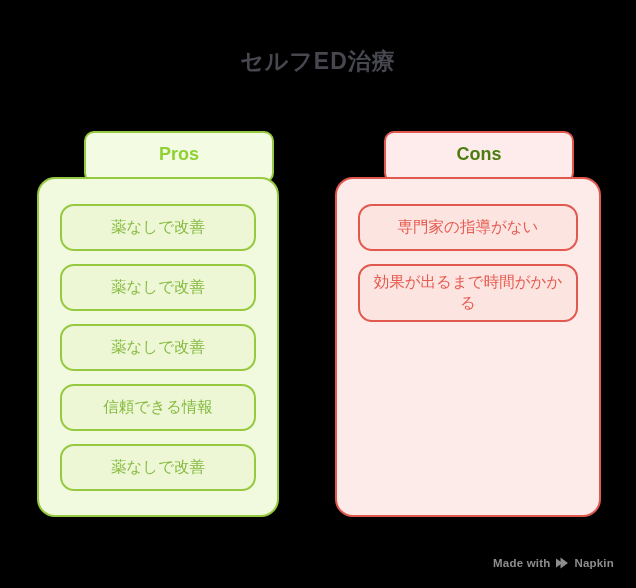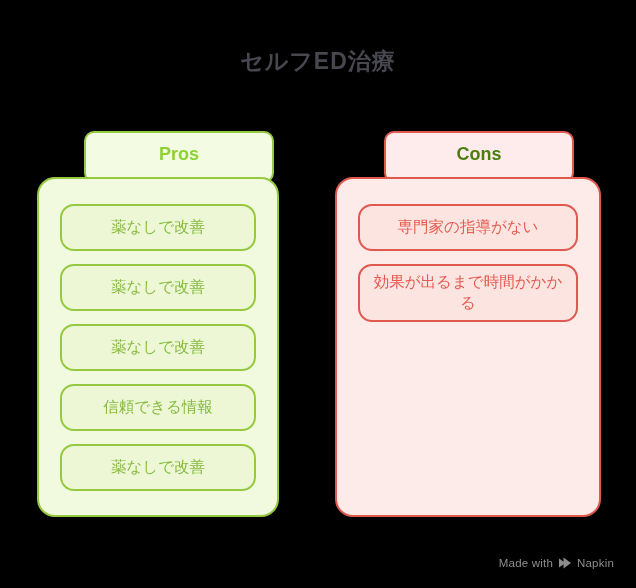--- a/index.html
+++ b/index.html
@@ -80,21 +80,21 @@
 
   .watermark {
     position: absolute;
     right: 22px;
     bottom: 18px;
     display: flex;
     align-items: center;
     gap: 5px;
     color: #8d8d8d;
     font-size: 11.5px;
-    font-weight: 400;
+    font-weight: 700;
     letter-spacing: 0.2px;
   }
   .watermark svg { display: block; }
 </style>
 </head>
 <body>
 
 <div class="stage">
 
   <div class="diagram-title">セルフED治療</div>

